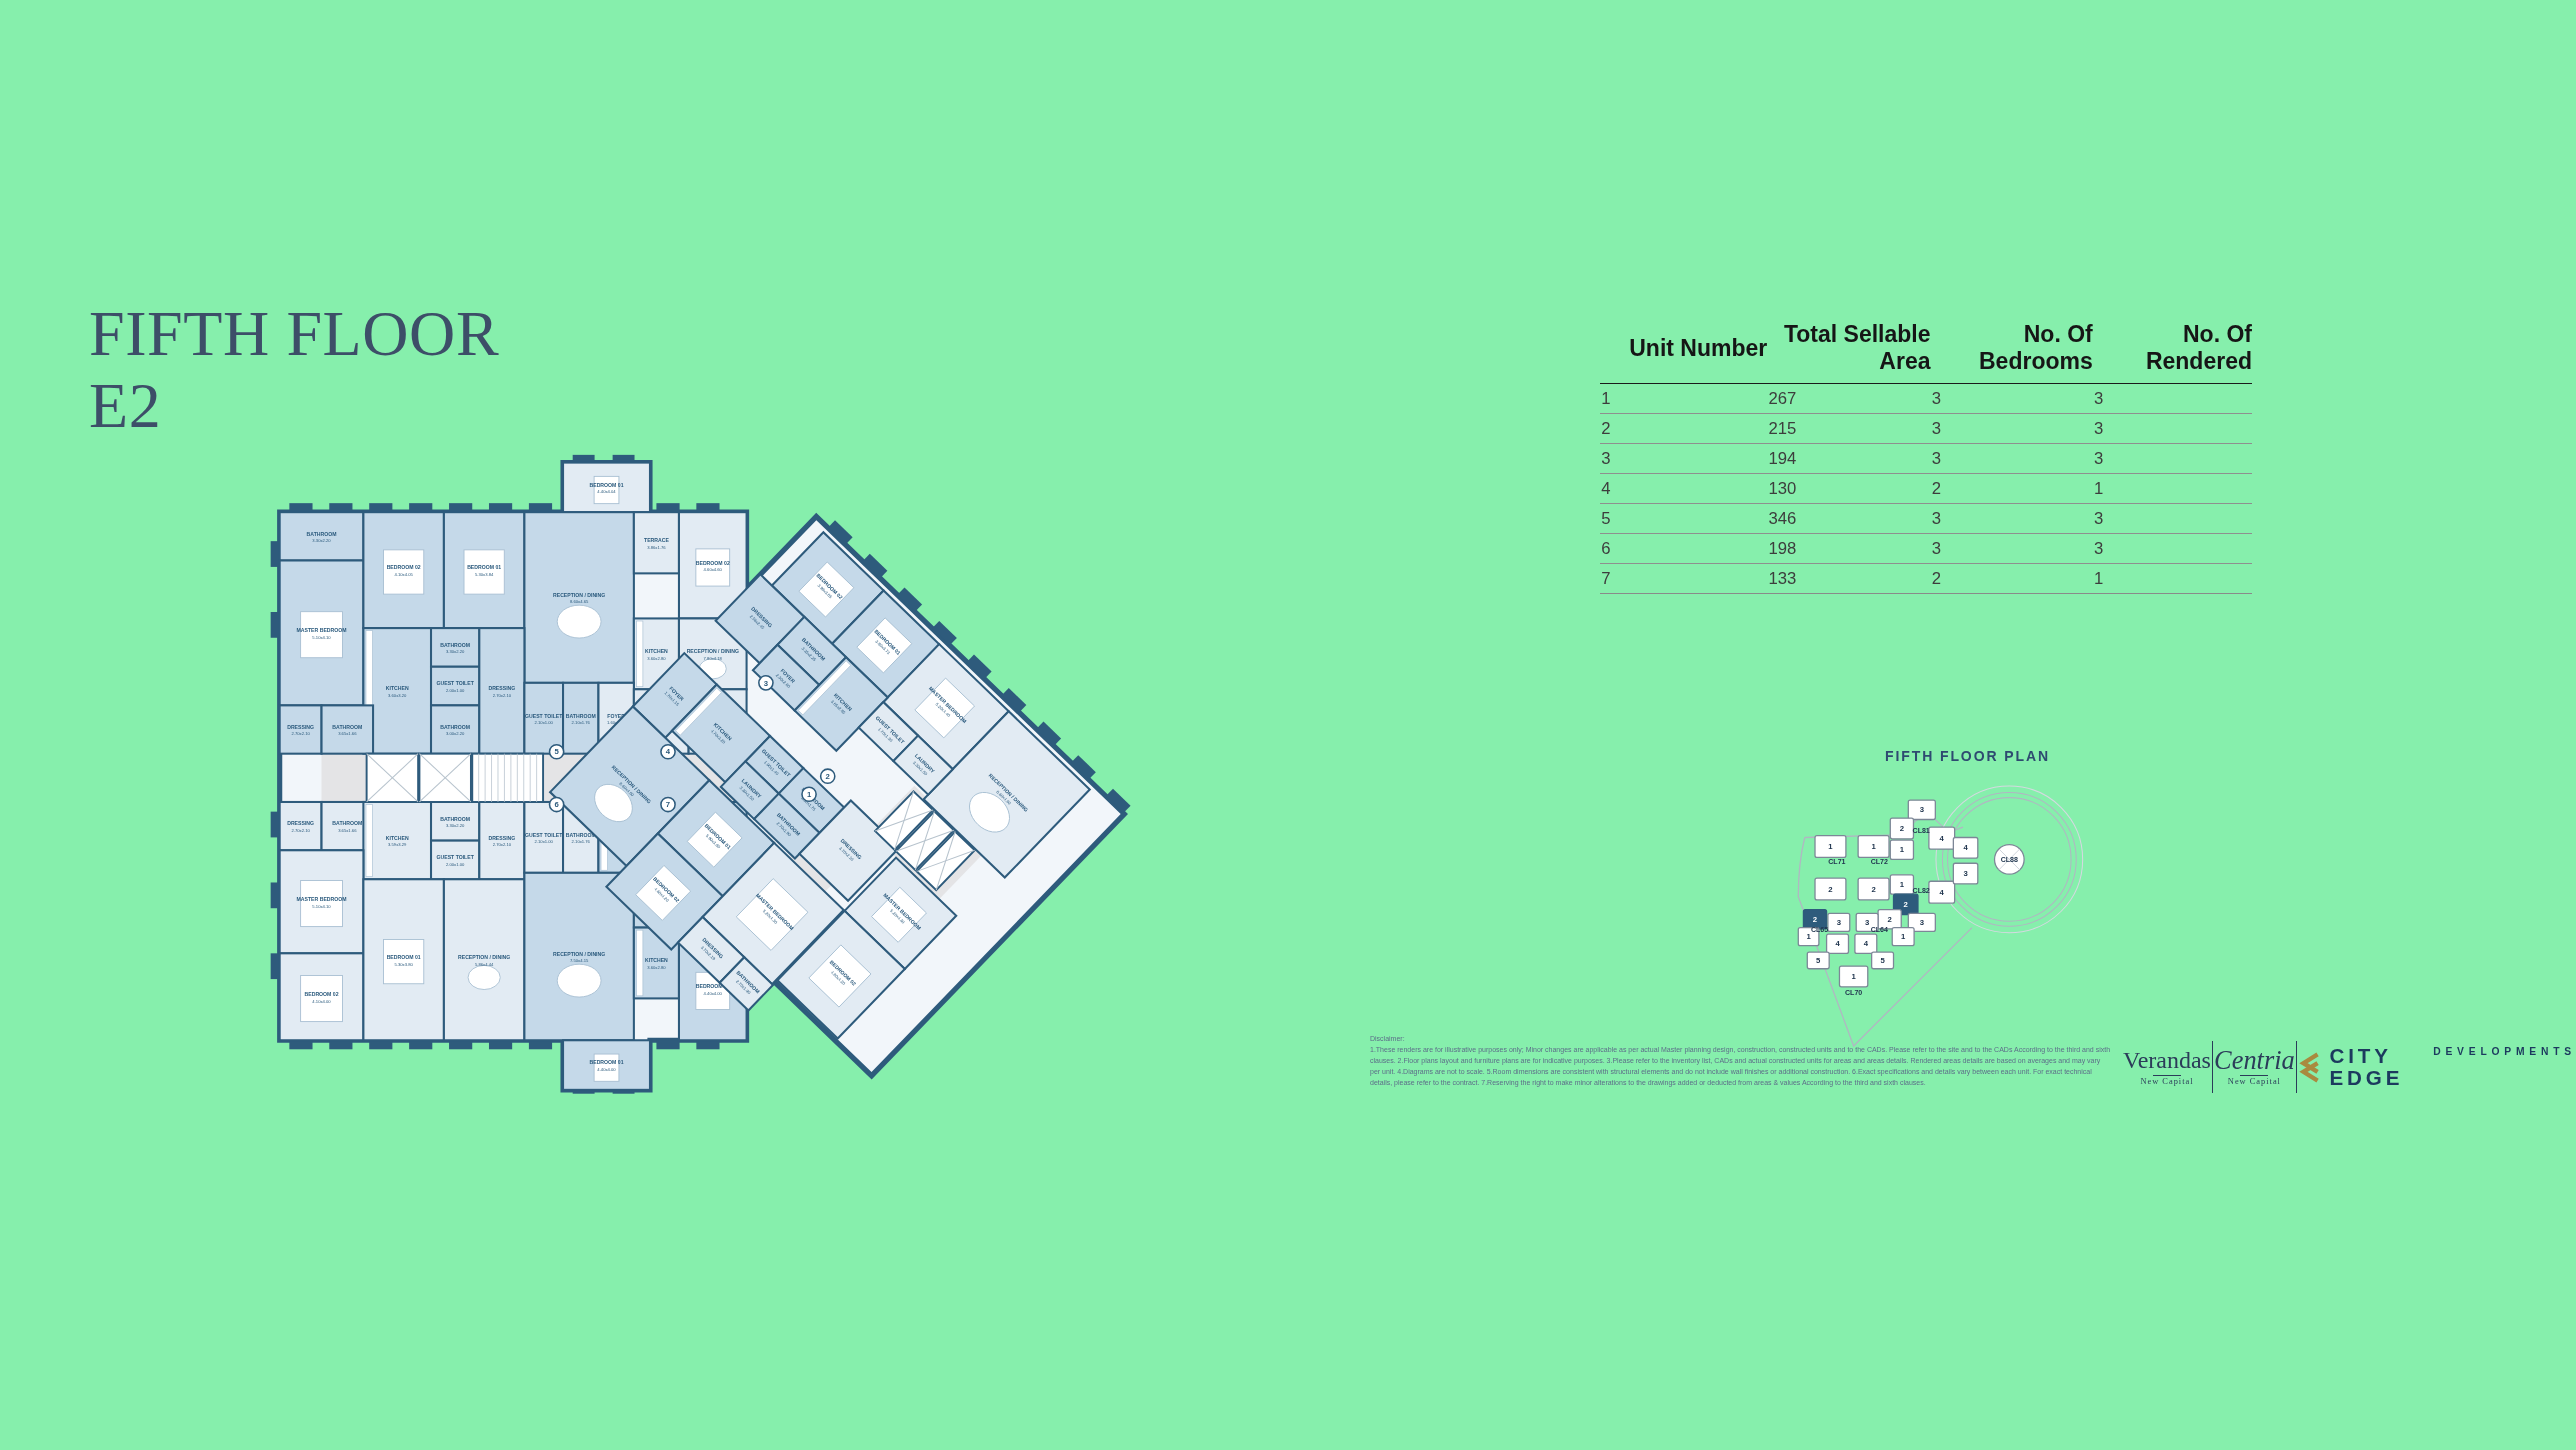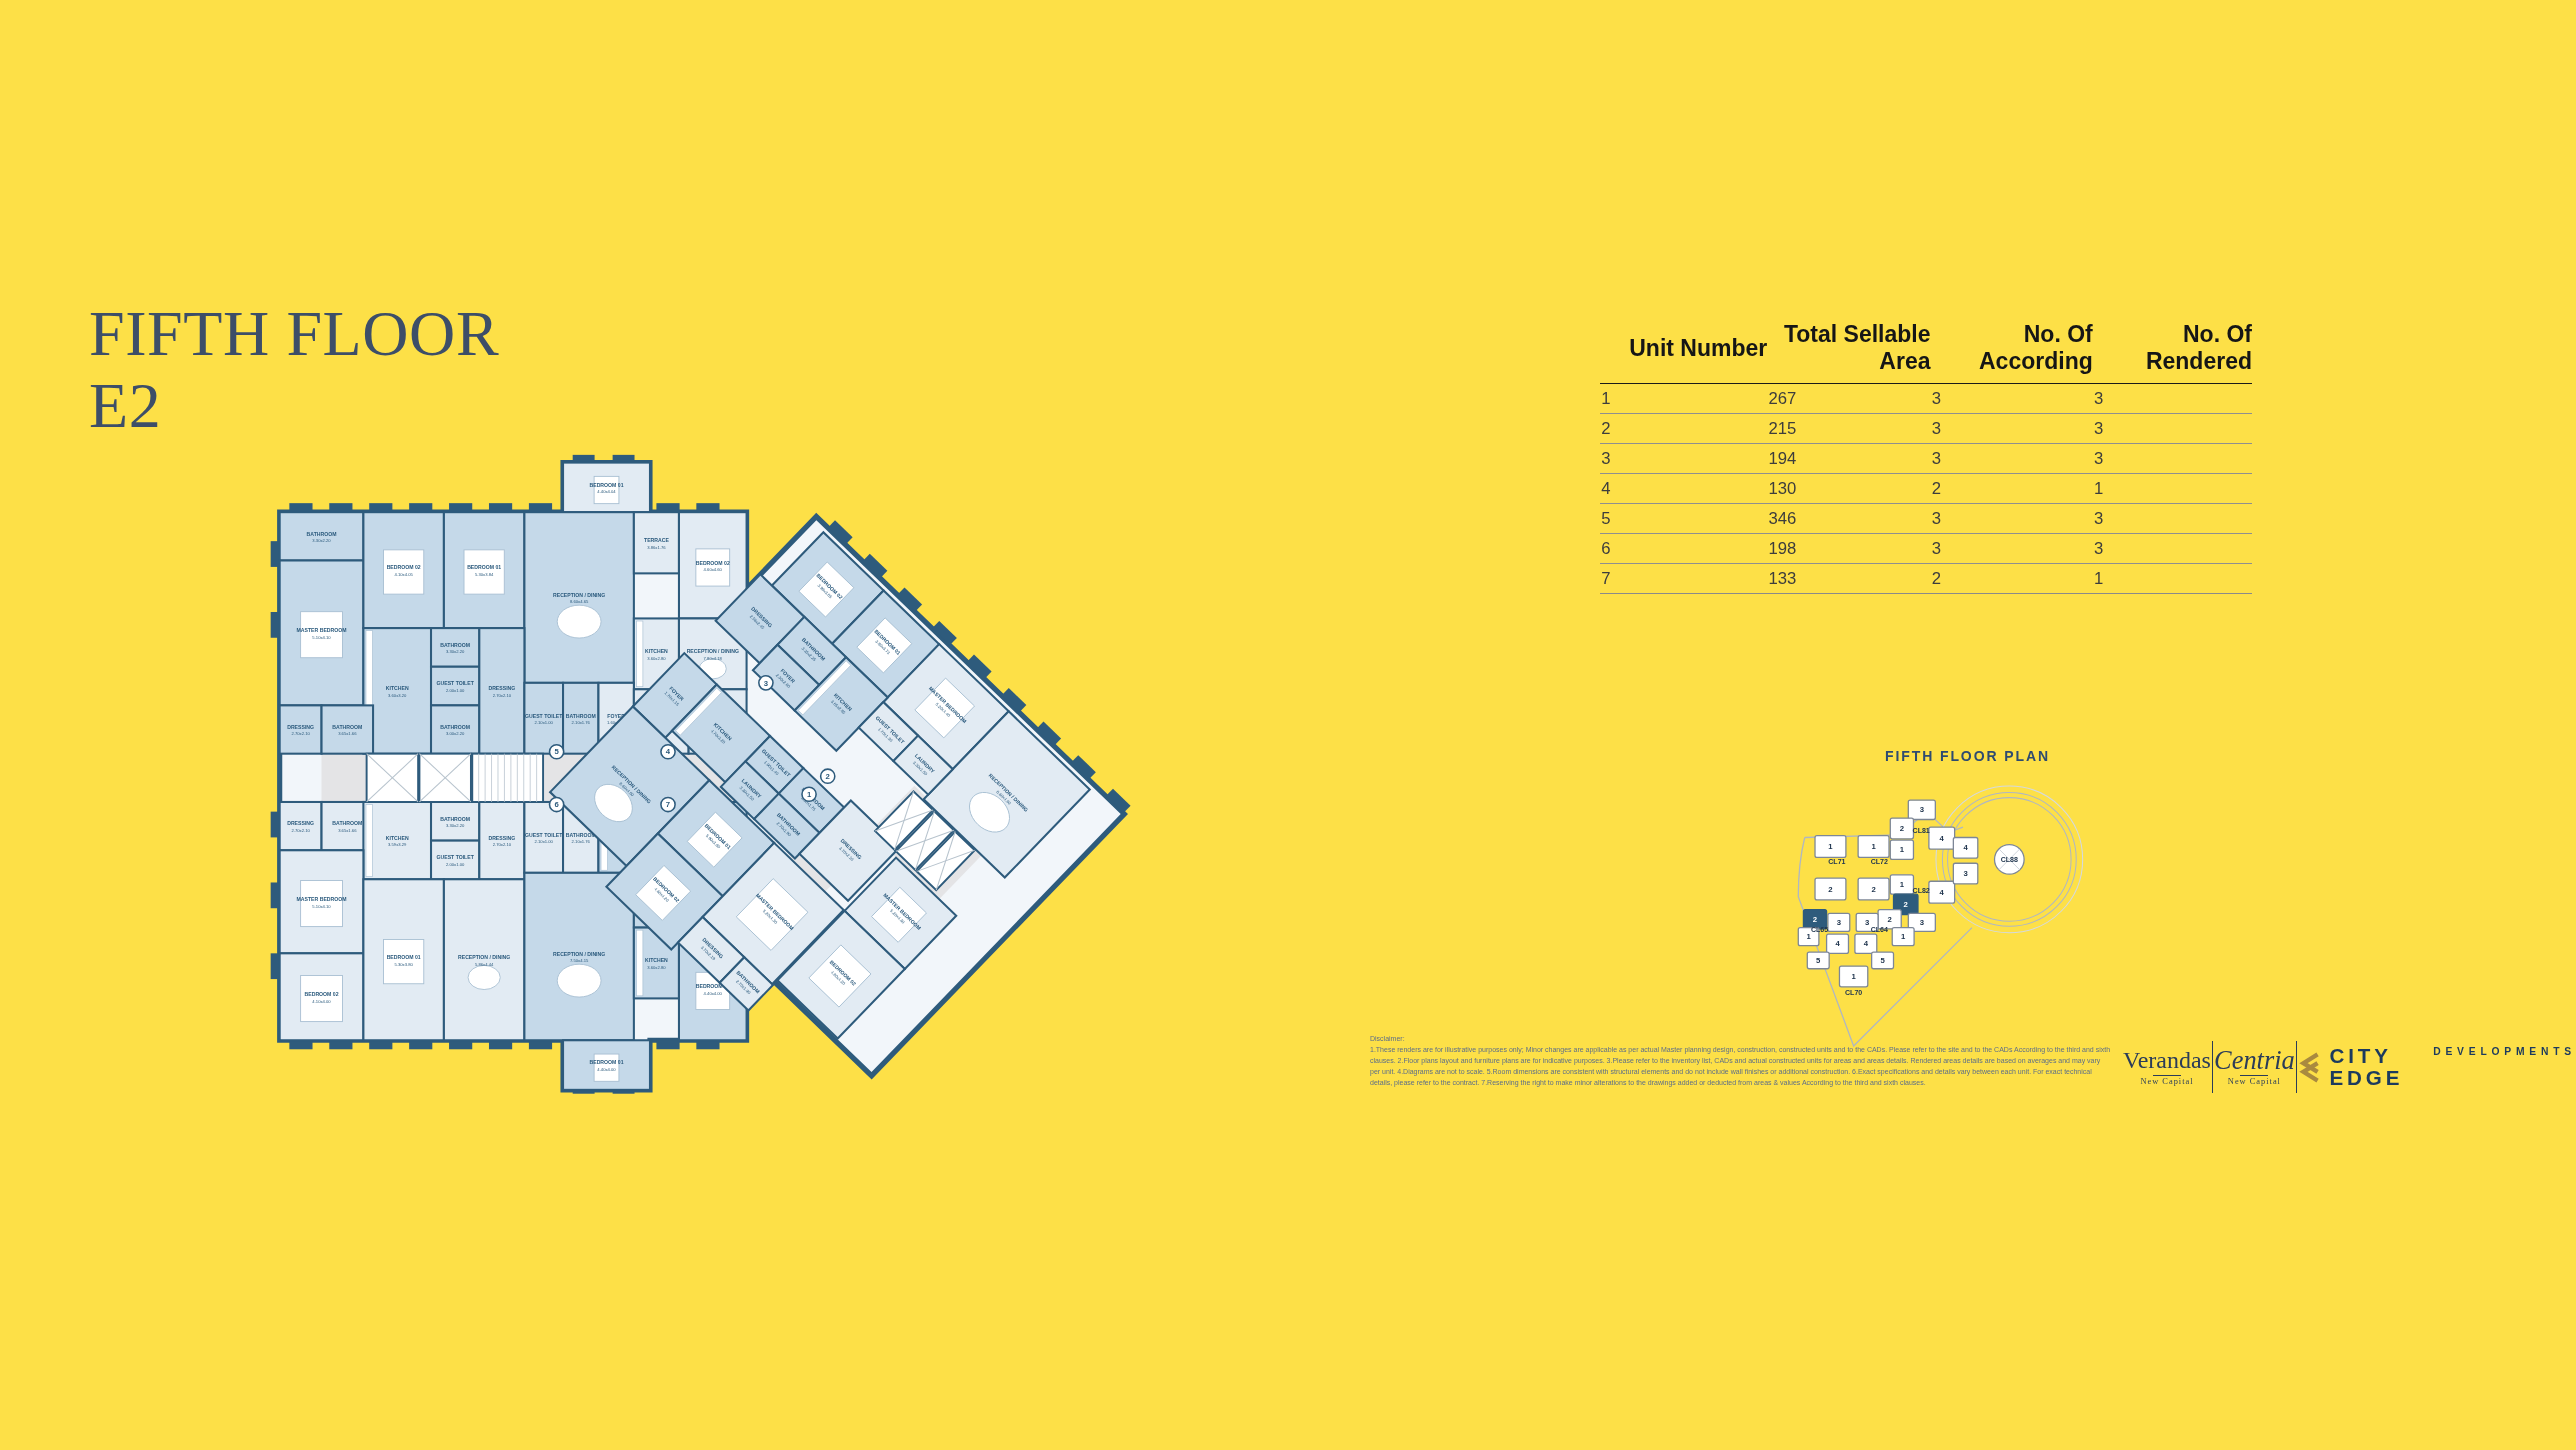--- a/index.html
+++ b/index.html
@@ -1,16 +1,16 @@
 <!DOCTYPE html>
 <html style="font-size:10.3px"><head>
 <meta charset="utf-8">
 <style>
   html,body{margin:0;padding:0;background:#ffffff;}
-  .page{position:relative;width:2576px;height:1450px;background:#fde047;overflow:hidden;
+  .page{position:relative;width:2576px;height:1450px;background:#86efac;overflow:hidden;
         font-family:"Liberation Sans",sans-serif;}
   
   .main-title{position:absolute;left:89px;top:298px;font-family:"Liberation Serif",serif;
     font-size:64px;line-height:72px;color:#3d4e68;font-weight:400;letter-spacing:0.6px;white-space:pre;}
   
   .units-table{position:absolute;left:1600px;top:321px;width:652px;border-collapse:collapse;}
   .units-table th{font-size:23px;font-weight:bold;color:#161616;text-align:right;
     padding:0 0 8.4px 1.3px;border-bottom:1.9px solid #1a1a1a;}
   .units-table td{font-size:16.7px;color:#3d3d3d;padding:4.5px 0 4.5px 1.3px;border-bottom:0.6px solid #8f8f8f;}
   .units-table tr.last td{border-bottom:1.3px solid #8a8a8a;}
@@ -48,21 +48,21 @@
     <colgroup>
         <col style="width:167px">
         <col style="width:163px">
         <col style="width:162px">
         <col style="width:159px">
       </colgroup>
     <thead>
         <tr>
           <th>Unit Number</th>
           <th>Total Sellable Area</th>
-          <th>No. Of According</th>
+          <th>No. Of Bedrooms</th>
           <th>No. Of Rendered</th>
         </tr>
       </thead>
     <tbody>
         <tr>
           <td>1</td>
           <td>267</td>
           <td>3</td>
           <td>3</td>
         </tr>

